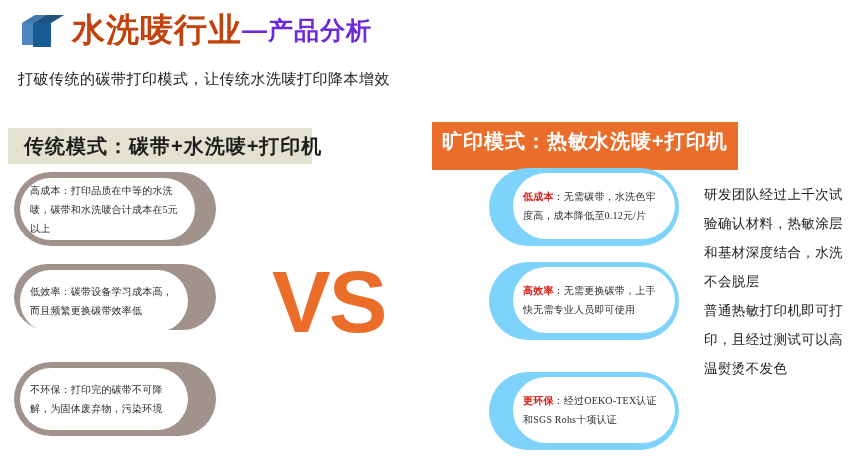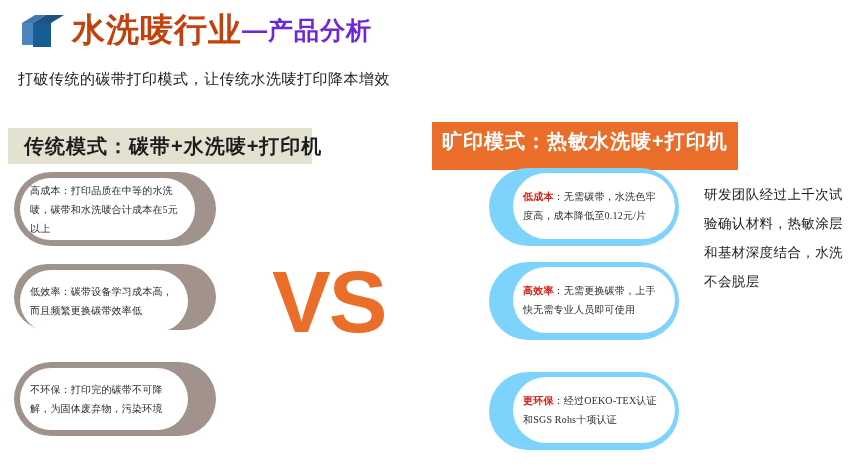--- a/index.html
+++ b/index.html
@@ -214,13 +214,14 @@
 </div>
 
 <div class="pill pill-right" id="pill-r3">
   <div class="pill-inner">
     <div class="pill-text"><span class="lead-red">更环保</span><span>：经过OEKO-TEX认证和SGS Rohs十项认证</span></div>
   </div>
 </div>
 
 <div id="notes-block">
   <div class="note-paragraph">研发团队经过上千次试验确认材料，热敏涂层和基材深度结合，水洗不会脱层</div>
+  <div class="note-paragraph">普通热敏打印机即可打印，且经过测试可以高温熨烫不发色</div>
 </div>
 
 </body></html>

